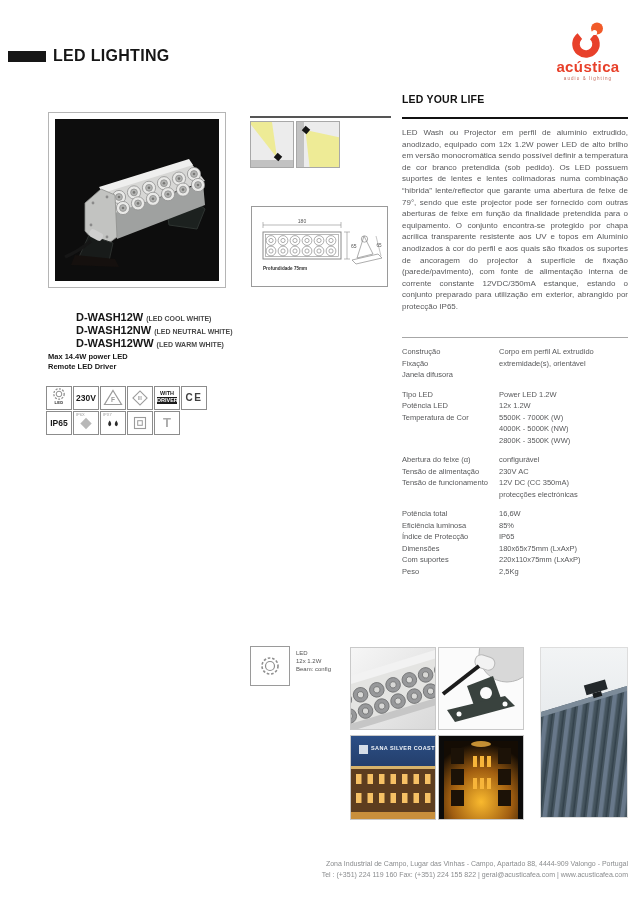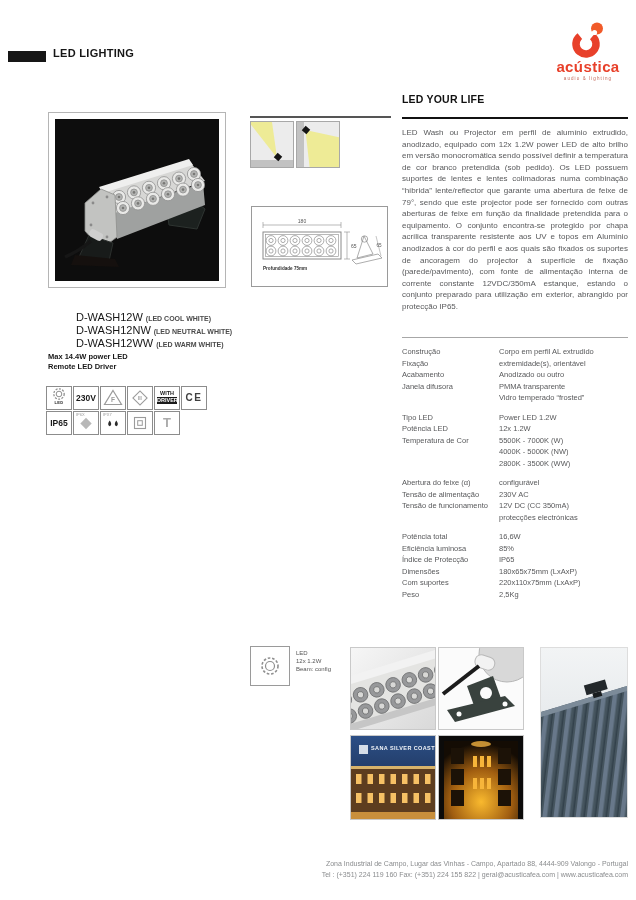--- a/index.html
+++ b/index.html
@@ -1,38 +1,38 @@
 <!DOCTYPE html>
 <html><head>
 <meta charset="utf-8">
 <style>
   html,body{margin:0;padding:0;background:#ffffff;}
   .page{position:relative;width:636px;height:900px;background:#fff;overflow:hidden;
         font-family:"Liberation Sans",sans-serif;color:#1a1a1a;}
 
   
   .header-bar{position:absolute;left:8px;top:51px;width:38px;height:11px;background:#161616;}
-  .category-label{position:absolute;left:53px;top:47px;font-size:11px;font-weight:bold;
+  .category-label{position:absolute;left:53px;top:47px;font-size:16px;font-weight:bold;
                   letter-spacing:.3px;color:#161616;}
 
   
   .brand{position:absolute;left:548px;top:20px;width:80px;text-align:center;}
   .brand svg{display:block;margin:0 auto;}
   .brand-name{font-size:15px;font-weight:bold;color:#e8402a;letter-spacing:.4px;margin-top:-2px;}
   .brand-tagline{font-size:4.5px;color:#c2675a;letter-spacing:1.1px;margin-top:1px;}
 
   
   .photo-frame{position:absolute;left:48px;top:112px;width:164px;height:162px;border:1px solid #b5b5b5;
                padding:6px;background:#fff;}
   .photo-black{width:164px;height:162px;background:#0d0d0d;}
 
   
   .model-list{position:absolute;left:48px;top:307px;}
   .model-line{height:13px;white-space:nowrap;}
-  .model-name{font-size:11px;font-weight:normal;color:#161616;padding-left:28px;}
+  .model-name{font-size:11px;font-weight:bold;color:#161616;padding-left:28px;}
   .model-variant{font-size:7px;font-weight:bold;color:#4a4a4a;margin-left:3px;}
   .notes{position:absolute;left:48px;top:352px;font-size:7.5px;font-weight:bold;color:#161616;line-height:10px;}
 
   
   .badges-row{position:absolute;left:46px;white-space:nowrap;font-size:0;}
   .badges-row.r1{top:386px;}
   .badges-row.r2{top:411px;}
   .badge{position:relative;display:inline-block;width:24px;height:22px;border:1px solid #8c8c8c;
          background:#fff;margin-right:1px;vertical-align:top;text-align:center;overflow:hidden;}
   .b-bold{font-size:8.5px;font-weight:bold;color:#1a1a1a;line-height:22px;display:block;}
@@ -266,32 +266,22 @@
         <div class="spec-vals">
           <div class="spec-val">Corpo em perfil AL extrudido</div>
         </div>
       </div>
       <div class="spec-row">
         <div class="spec-label">Fixação</div>
         <div class="spec-vals">
           <div class="spec-val">extremidade(s), orientável</div>
         </div>
       </div>
-      <div class="spec-row">
-        <div class="spec-label">Acabamento</div>
-        <div class="spec-vals">
-          <div class="spec-val">Anodizado ou outro</div>
-        </div>
-      </div>
       <div class="spec-row gap">
         <div class="spec-label">Janela difusora</div>
-        <div class="spec-vals">
-          <div class="spec-val">PMMA transparente</div>
-          <div class="spec-val">Vidro temperado “frosted”</div>
-        </div>
       </div>
       <div class="spec-row">
         <div class="spec-label">Tipo LED</div>
         <div class="spec-vals">
           <div class="spec-val">Power LED 1.2W</div>
         </div>
       </div>
       <div class="spec-row">
         <div class="spec-label">Potência LED</div>
         <div class="spec-vals">

